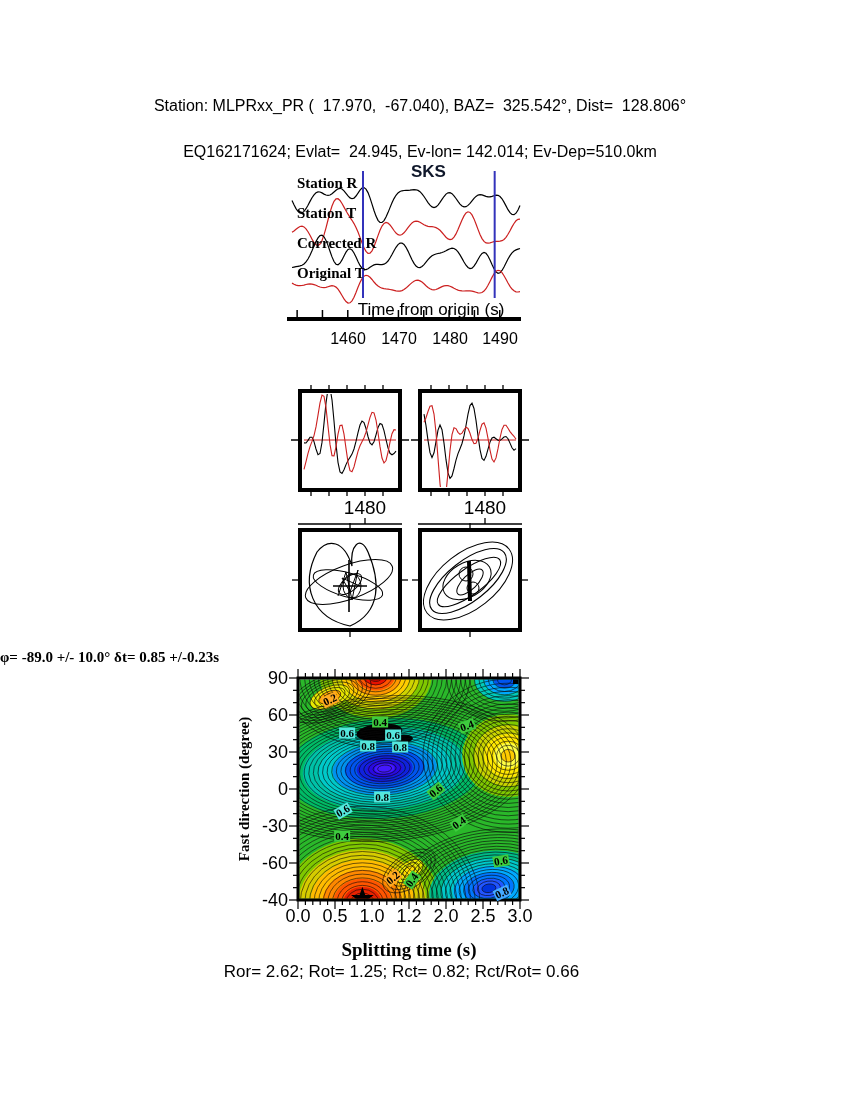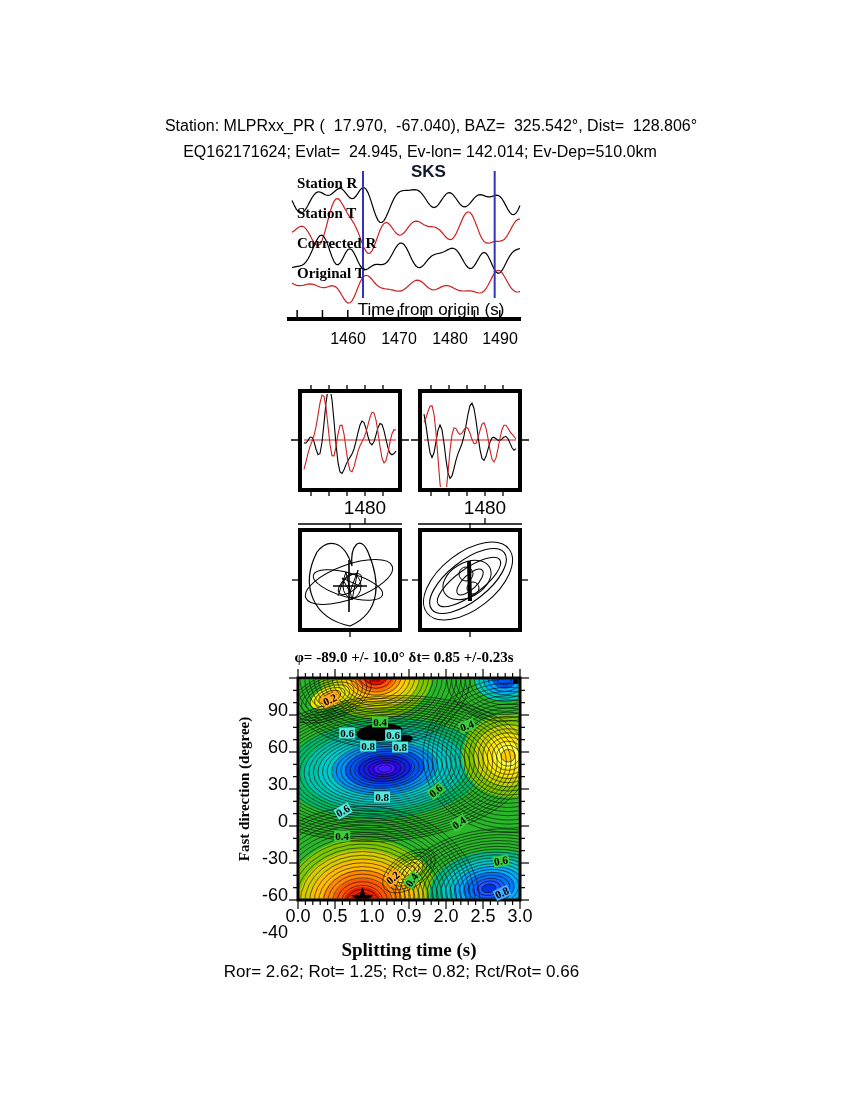--- a/index.html
+++ b/index.html
@@ -5,21 +5,21 @@
   html,body{margin:0;padding:0;background:#ffffff;}
   body{width:850px;height:1100px;position:relative;overflow:hidden;
        font-family:"Liberation Sans",sans-serif;color:#000;}
   .abs{position:absolute;}
   .hdr{width:840px;left:0;text-align:center;font-size:16px;white-space:pre;}
   .serifb{font-family:"Liberation Serif",serif;font-weight:bold;}
   .trace-lab{font-size:15px;}
   .tick-main{font-size:16px;transform:translateX(-50%);}
   .tick-1480{font-size:19px;transform:translateX(-50%);}
   .ctick-x{font-size:18px;transform:translateX(-50%);}
-  .ctick-y{font-size:18px;width:70px;text-align:right;margin-top:32px;}
+  .ctick-y{font-size:18px;width:70px;text-align:right;}
   .chip{position:absolute;font-family:"Liberation Serif",serif;font-weight:bold;
         font-size:11px;line-height:11px;padding:0 1px;color:#000;z-index:5;}
   .bg-cy{background:#55e8dd;}
   .bg-gr{background:#3ecc3e;}
   .bg-or{background:#ffaa22;}
   .bg-bl{background:#44aaff;}
   #gfx{left:0;top:0;z-index:1;}
   .txt{z-index:6;}
 </style>
 </head>
@@ -459,55 +459,55 @@
       <line x1="293" y1="702.6666" x2="297" y2="702.6666" stroke-width="1.2" stroke="#000"></line>
       <line x1="521" y1="702.6666" x2="525" y2="702.6666" stroke-width="1.2" stroke="#000"></line>
       <line x1="293" y1="690.3333" x2="297" y2="690.3333" stroke-width="1.2" stroke="#000"></line>
       <line x1="521" y1="690.3333" x2="525" y2="690.3333" stroke-width="1.2" stroke="#000"></line>
       <line x1="289" y1="678" x2="297" y2="678" stroke-width="1.2" stroke="#000"></line>
       <line x1="521" y1="678" x2="529" y2="678" stroke-width="1.2" stroke="#000"></line>
       <rect x="298" y="678" width="222" height="222" fill="none" stroke="#000" stroke-width="3"></rect>
     </g>
 </svg>
 
-<div class="abs hdr txt" style="top:117px;margin-left:11px;">Station: MLPRxx_PR (  17.970,  -67.040), BAZ=  325.542°, Dist=  128.806°</div>
+<div class="abs hdr txt" style="top:97px;">Station: MLPRxx_PR (  17.970,  -67.040), BAZ=  325.542°, Dist=  128.806°</div>
 <div class="abs hdr txt" style="top:143px;">EQ162171624; Evlat=  24.945, Ev-lon= 142.014; Ev-Dep=510.0km</div>
 
 <div class="abs serifb trace-lab txt" style="left:297px;top:175px;">Station R</div>
 <div class="abs serifb trace-lab txt" style="left:297px;top:205px;">Station T</div>
 <div class="abs serifb trace-lab txt" style="left:297px;top:235px;">Corrected R</div>
 <div class="abs serifb trace-lab txt" style="left:297px;top:265px;">Original T</div>
 
 <div class="abs txt" style="left:411px;top:162px;font-size:17px;font-weight:bold;color:#0f172a;">SKS</div>
 
 <div class="abs txt" style="left:431px;top:300px;font-size:17px;transform:translateX(-50%);">Time from origin (s)</div>
 <div class="abs tick-main txt" style="left:348px;top:330px;">1460</div>
 <div class="abs tick-main txt" style="left:399px;top:330px;">1470</div>
 <div class="abs tick-main txt" style="left:450px;top:330px;">1480</div>
 <div class="abs tick-main txt" style="left:500px;top:330px;">1490</div>
 
 <div class="abs tick-1480 txt" style="left:365px;top:497px;">1480</div>
 <div class="abs tick-1480 txt" style="left:485px;top:497px;">1480</div>
 
-<div class="abs serifb txt" style="left:0;width:808px;text-align:center;top:649px;font-size:15px;">φ= -89.0 +/- 10.0° δt= 0.85 +/-0.23s</div>
+<div class="abs serifb txt" style="left:0;width:808px;top:649px;font-size:15px;">φ= -89.0 +/- 10.0° δt= 0.85 +/-0.23s</div>
 
 <div class="abs serifb txt" style="left:244px;top:789px;font-size:15px;transform:translate(-50%,-50%) rotate(-90deg);white-space:nowrap;">Fast direction (degree)</div>
 
 <div class="abs ctick-y txt" style="left:218px;top:668px;">90</div>
 <div class="abs ctick-y txt" style="left:218px;top:705px;">60</div>
 <div class="abs ctick-y txt" style="left:218px;top:742px;">30</div>
 <div class="abs ctick-y txt" style="left:218px;top:779px;">0</div>
 <div class="abs ctick-y txt" style="left:218px;top:816px;">-30</div>
 <div class="abs ctick-y txt" style="left:218px;top:853px;">-60</div>
 <div class="abs ctick-y txt" style="left:218px;top:890px;">-40</div>
 
 <div class="abs ctick-x txt" style="left:298px;top:906px;">0.0</div>
 <div class="abs ctick-x txt" style="left:335px;top:906px;">0.5</div>
 <div class="abs ctick-x txt" style="left:372px;top:906px;">1.0</div>
-<div class="abs ctick-x txt" style="left:409px;top:906px;">0.9</div>
+<div class="abs ctick-x txt" style="left:409px;top:906px;">1.2</div>
 <div class="abs ctick-x txt" style="left:446px;top:906px;">2.0</div>
 <div class="abs ctick-x txt" style="left:483px;top:906px;">2.5</div>
 <div class="abs ctick-x txt" style="left:520px;top:906px;">3.0</div>
 
 <div class="abs serifb txt" style="left:0;width:818px;text-align:center;top:939px;font-size:19px;">Splitting time (s)</div>
 
 <span class="chip bg-or" style="left:330px;top:700px;transform:translate(-50%,-50%) rotate(-25deg);">0.2</span>
 <span class="chip bg-gr" style="left:380px;top:722px;transform:translate(-50%,-50%);">0.4</span>
 <span class="chip bg-cy" style="left:347px;top:733px;transform:translate(-50%,-50%);">0.6</span>
 <span class="chip bg-cy" style="left:393px;top:735px;transform:translate(-50%,-50%);">0.6</span>

